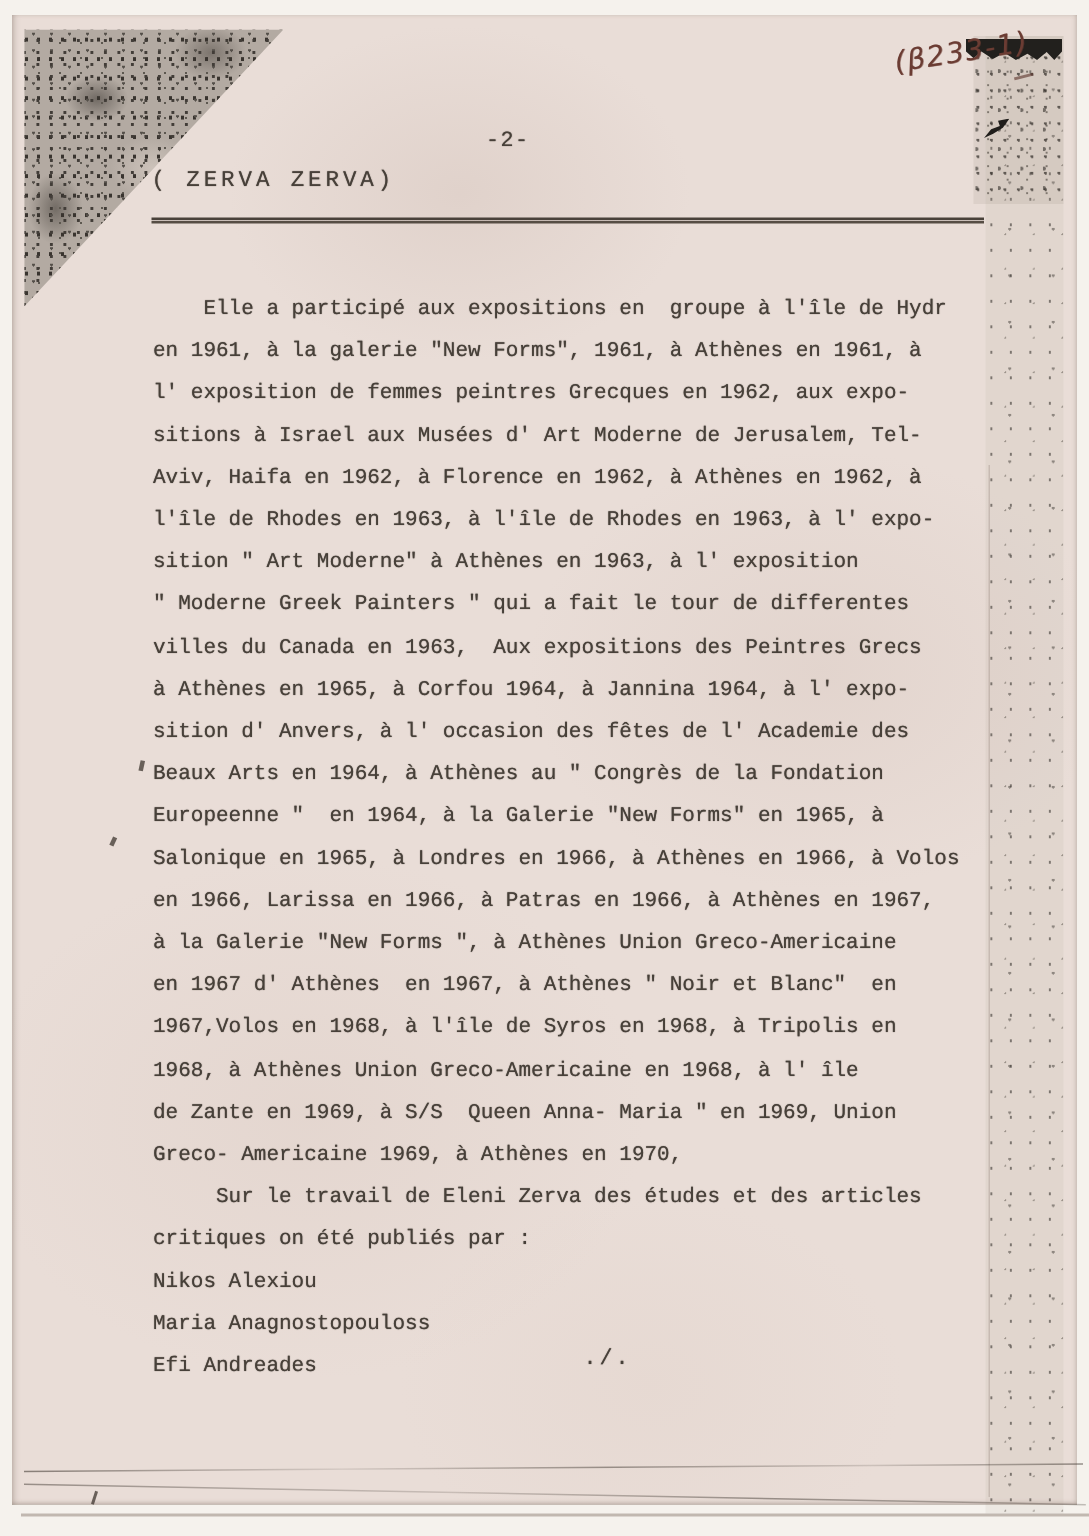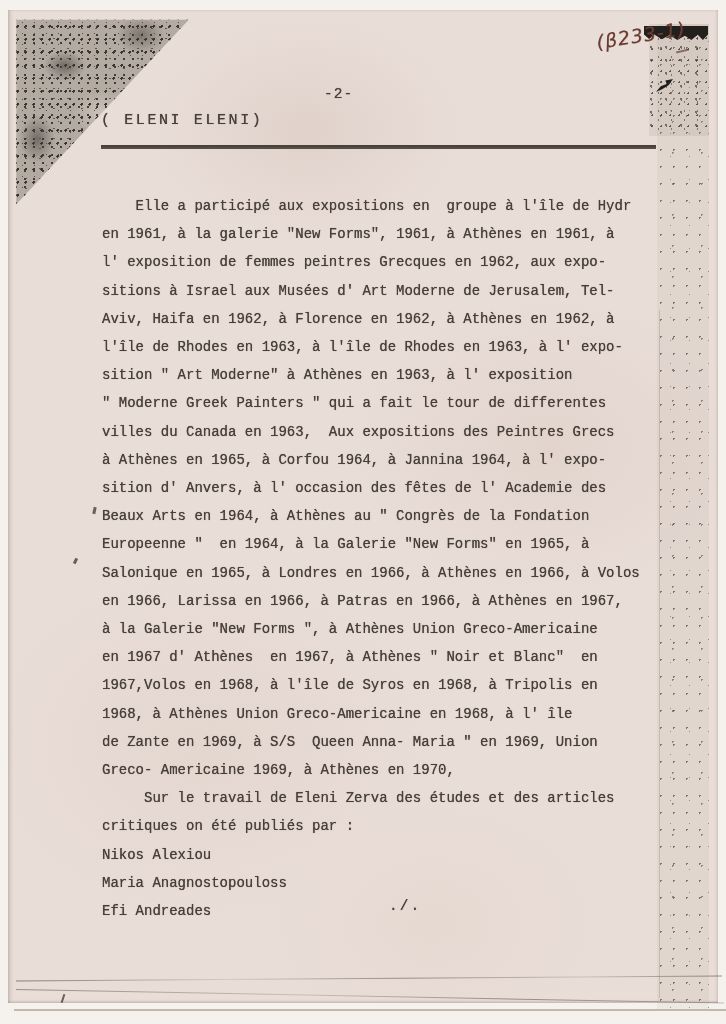--- a/index.html
+++ b/index.html
@@ -112,21 +112,21 @@
     <div class="edge-band"></div>
     <div class="edge-band-top"></div>
     <div class="black-bar"></div>
     <div class="arrow-mark"></div>
     <div class="inner-edge"></div>
 
     <div class="note">(β233-1)</div>
     <div class="note-dash"></div>
 
     <div class="tw page-number">-2-</div>
-    <div class="tw heading">( ELENI ELENI)</div>
+    <div class="tw heading">( ZERVA ZERVA)</div>
     <div class="rule"></div>
 
     <div class="tw body-block">    Elle a participé aux expositions en  groupe à l'île de Hydr
 en 1961, à la galerie "New Forms", 1961, à Athènes en 1961, à
 l' exposition de femmes peintres Grecques en 1962, aux expo-
 sitions à Israel aux Musées d' Art Moderne de Jerusalem, Tel-
 Aviv, Haifa en 1962, à Florence en 1962, à Athènes en 1962, à
 l'île de Rhodes en 1963, à l'île de Rhodes en 1963, à l' expo-
 sition " Art Moderne" à Athènes en 1963, à l' exposition
 " Moderne Greek Painters " qui a fait le tour de differentes

